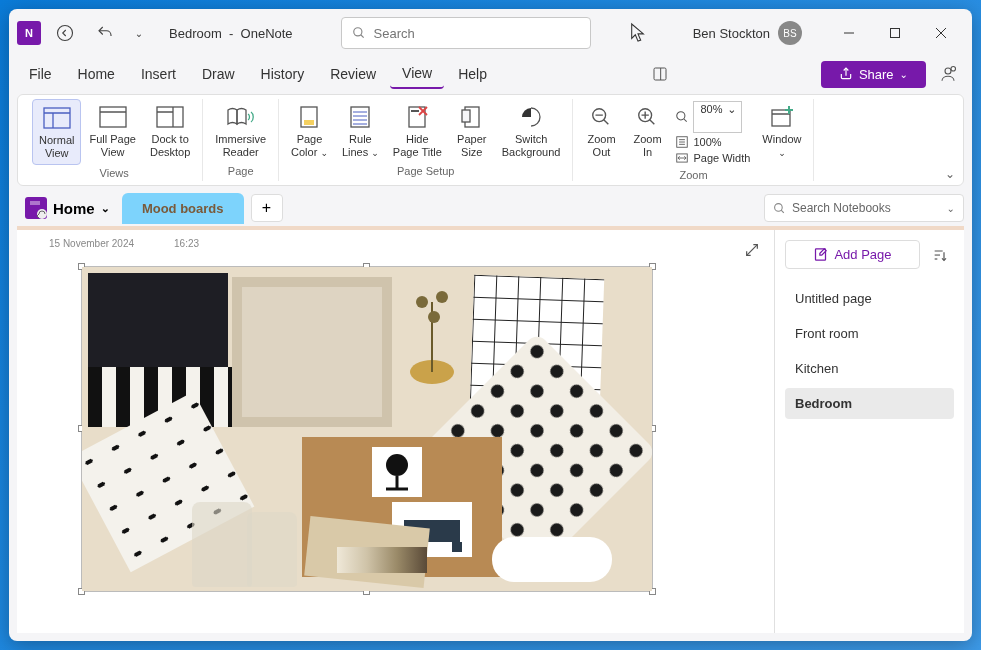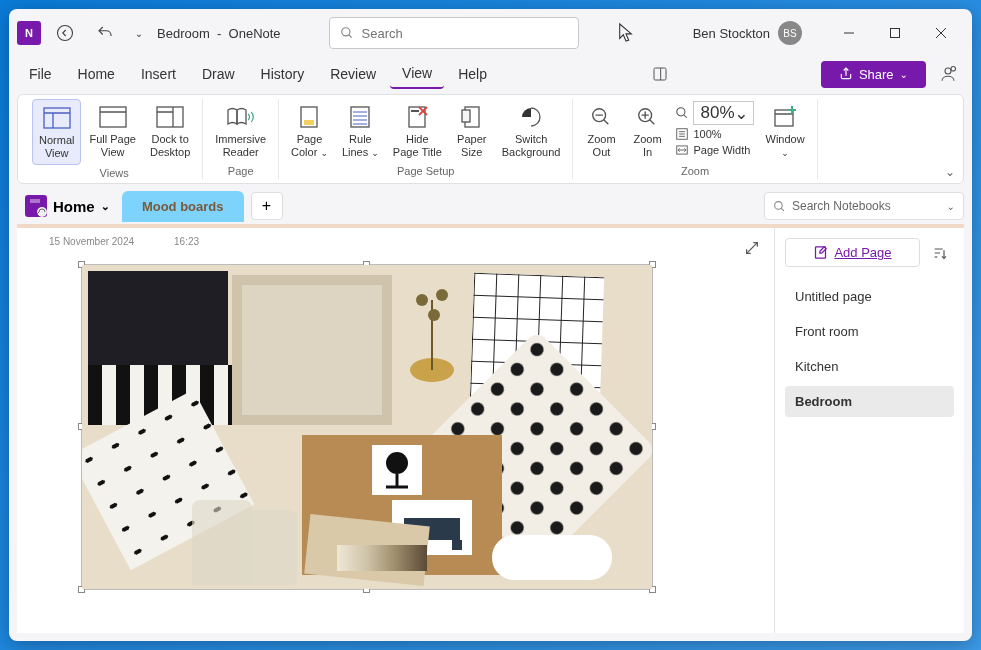--- a/index.html
+++ b/index.html
@@ -2,21 +2,21 @@
 <html><head>
 <meta charset="utf-8">
 <style>
 * { box-sizing: border-box; margin: 0; padding: 0; }
 body { font-family: 'Segoe UI', sans-serif; background: linear-gradient(135deg, #0a7bd8, #3d9ae8); width: 981px; height: 650px; overflow: hidden; padding: 9px; }
 .window { background: #f5f5f7; border-radius: 8px; width: 100%; height: 100%; display: flex; flex-direction: column; overflow: hidden; box-shadow: 0 4px 20px rgba(0,0,0,0.3); }
 .titlebar { display: flex; align-items: center; height: 48px; padding: 0 8px; gap: 8px; }
 .app-icon { width: 24px; height: 24px; background: #7719aa; border-radius: 3px; display: flex; align-items: center; justify-content: center; color: #fff; font-size: 11px; font-weight: bold; }
 .nav-btn { width: 32px; height: 32px; border: none; background: transparent; border-radius: 4px; display: flex; align-items: center; justify-content: center; cursor: pointer; color: #424242; }
 .qat-chevron { width: 20px; font-size: 10px; }
-.title-text { font-size: 13px; color: #333; margin-left: 0; }
+.title-text { font-size: 13px; color: #333; margin-left: 12px; }
 .search-box { flex: 0 0 250px; margin-left: 40px; height: 32px; border: 1px solid #c8c8c8; border-radius: 4px; background: #fff; display: flex; align-items: center; padding: 0 10px; gap: 8px; color: #666; }
 .search-box input { border: none; outline: none; flex: 1; font-size: 13px; color: #666; }
 .cursor-icon { margin-left: 30px; color: #333; font-size: 18px; }
 .user-area { margin-left: auto; display: flex; align-items: center; gap: 8px; font-size: 13px; color: #333; }
 .avatar { width: 24px; height: 24px; border-radius: 50%; background: #888; color: #fff; font-size: 10px; display: flex; align-items: center; justify-content: center; }
 .win-btns { display: flex; gap: 0; margin-left: 16px; }
 .win-btn { width: 46px; height: 32px; border: none; background: transparent; display: flex; align-items: center; justify-content: center; cursor: pointer; color: #333; }
 .menubar { display: flex; align-items: center; height: 34px; padding: 0 8px; gap: 2px; }
 .menu-item { padding: 6px 12px; font-size: 14px; color: #333; cursor: pointer; border-radius: 4px; }
 .menu-item.active { border-bottom: 2px solid #7719aa; }
@@ -26,21 +26,21 @@
 .ribbon-group { display: flex; flex-direction: column; align-items: center; padding: 0 6px; border-right: 1px solid #e8e8e8; }
 .ribbon-group:last-child { border-right: none; }
 .ribbon-buttons { display: flex; gap: 2px; }
 .rb-btn { display: flex; flex-direction: column; align-items: center; padding: 4px 6px; border-radius: 4px; cursor: pointer; min-width: 44px; }
 .rb-btn.selected { background: #e8ebfb; border: 1px solid #b9c4f0; }
 .rb-icon { width: 32px; height: 28px; display: flex; align-items: center; justify-content: center; font-size: 20px; color: #424242; }
 .rb-label { font-size: 11px; color: #333; text-align: center; line-height: 1.2; margin-top: 2px; white-space: pre-line; }
 .group-label { font-size: 11px; color: #666; margin-top: 2px; }
 .zoom-stack { display: flex; flex-direction: column; gap: 2px; padding: 2px 4px; }
 .zoom-row { display: flex; align-items: center; gap: 4px; font-size: 11px; color: #333; }
-.zoom-combo { border: 1px solid #c8c8c8; padding: 1px 18px 1px 6px; font-size: 17px; height: 24px; position: relative; }
+.zoom-combo { border: 1px solid #c8c8c8; padding: 1px 18px 1px 6px; font-size: 11px; height: 32px; position: relative; }
 .zoom-combo::after { content: '⌄'; position: absolute; right: 4px; top: 1px; }
 .ribbon-collapse { position: absolute; right: 8px; bottom: 4px; font-size: 12px; color: #666; cursor: pointer; }
 .section-bar { display: flex; align-items: center; height: 40px; padding: 4px 8px 0 8px; gap: 4px; }
 .notebook-btn { display: flex; align-items: center; gap: 6px; padding: 4px 8px; font-size: 15px; font-weight: 600; cursor: pointer; }
 .notebook-icon { width: 22px; height: 22px; background: #7719aa; border-radius: 3px; position: relative; }
 .tab { padding: 8px 20px; font-size: 13px; border-radius: 6px 6px 0 0; cursor: pointer; }
 .tab.section1 { background: #cfe5f6; color: #3a6a9a; margin-left: 10px; }
 .tab.section2 { background: #7dd3fc; color: #7a5a3a; font-weight: 600; }
 .add-tab { width: 32px; height: 28px; border: 1px solid #ddd; background: #fff; border-radius: 4px; display: flex; align-items: center; justify-content: center; cursor: pointer; margin-left: 3px; }
 .search-notebooks { margin-left: auto; width: 200px; height: 28px; border: 1px solid #ddd; border-radius: 4px; background: #fff; display: flex; align-items: center; padding: 0 8px; gap: 6px; font-size: 12px; color: #666; }
@@ -51,21 +51,21 @@
 .expand-icon { position: absolute; right: 14px; top: 12px; font-size: 16px; color: #555; cursor: pointer; }
 .image-frame { position: absolute; left: 64px; top: 36px; width: 572px; height: 326px; border: 1px solid #bbb; }
 .handle { width: 7px; height: 7px; background: #fff; border: 1px solid #888; position: absolute; }
 .h-tl { left: -4px; top: -4px; } .h-tm { left: 50%; top: -4px; margin-left: -4px; } .h-tr { right: -4px; top: -4px; }
 .h-ml { left: -4px; top: 50%; margin-top: -4px; } .h-mr { right: -4px; top: 50%; margin-top: -4px; }
 .h-bl { left: -4px; bottom: -4px; } .h-bm { left: 50%; bottom: -4px; margin-left: -4px; } .h-br { right: -4px; bottom: -4px; }
 .moodboard { width: 100%; height: 100%; background: #e8ddc9; position: relative; overflow: hidden; }
 .mb-item { position: absolute; }
 .page-panel { width: 190px; border-left: 1px solid #e0e0e0; display: flex; flex-direction: column; padding: 10px; gap: 4px; }
 .add-page-row { display: flex; align-items: center; gap: 6px; }
-.add-page-btn { border: 1px solid #ddd; border-radius: 4px; padding: 6px 0; font-size: 13px; color: #7719aa; display: flex; align-items: center; gap: 6px; background: #fff; cursor: pointer; flex:1; justify-content:center;text-decoration:underline; }
+.add-page-btn { border: 1px solid #ddd; border-radius: 4px; padding: 6px 0; font-size: 13px; color: #7719aa; display: flex; align-items: center; gap: 6px; background: #fff; cursor: pointer; flex:1; justify-content:center; }
 .sort-btn { width: 28px; height: 28px; display: flex; align-items: center; justify-content: center; color: #555; cursor: pointer; }
 .page-item { padding: 8px 10px; font-size: 13px; color: #333; border-radius: 4px; cursor: pointer; }
 .page-item.selected { background: #eaeaea; font-weight: 600; }
 svg { display:block; }
 </style>
 </head>
 <body>
 
 <div class="window">
 

